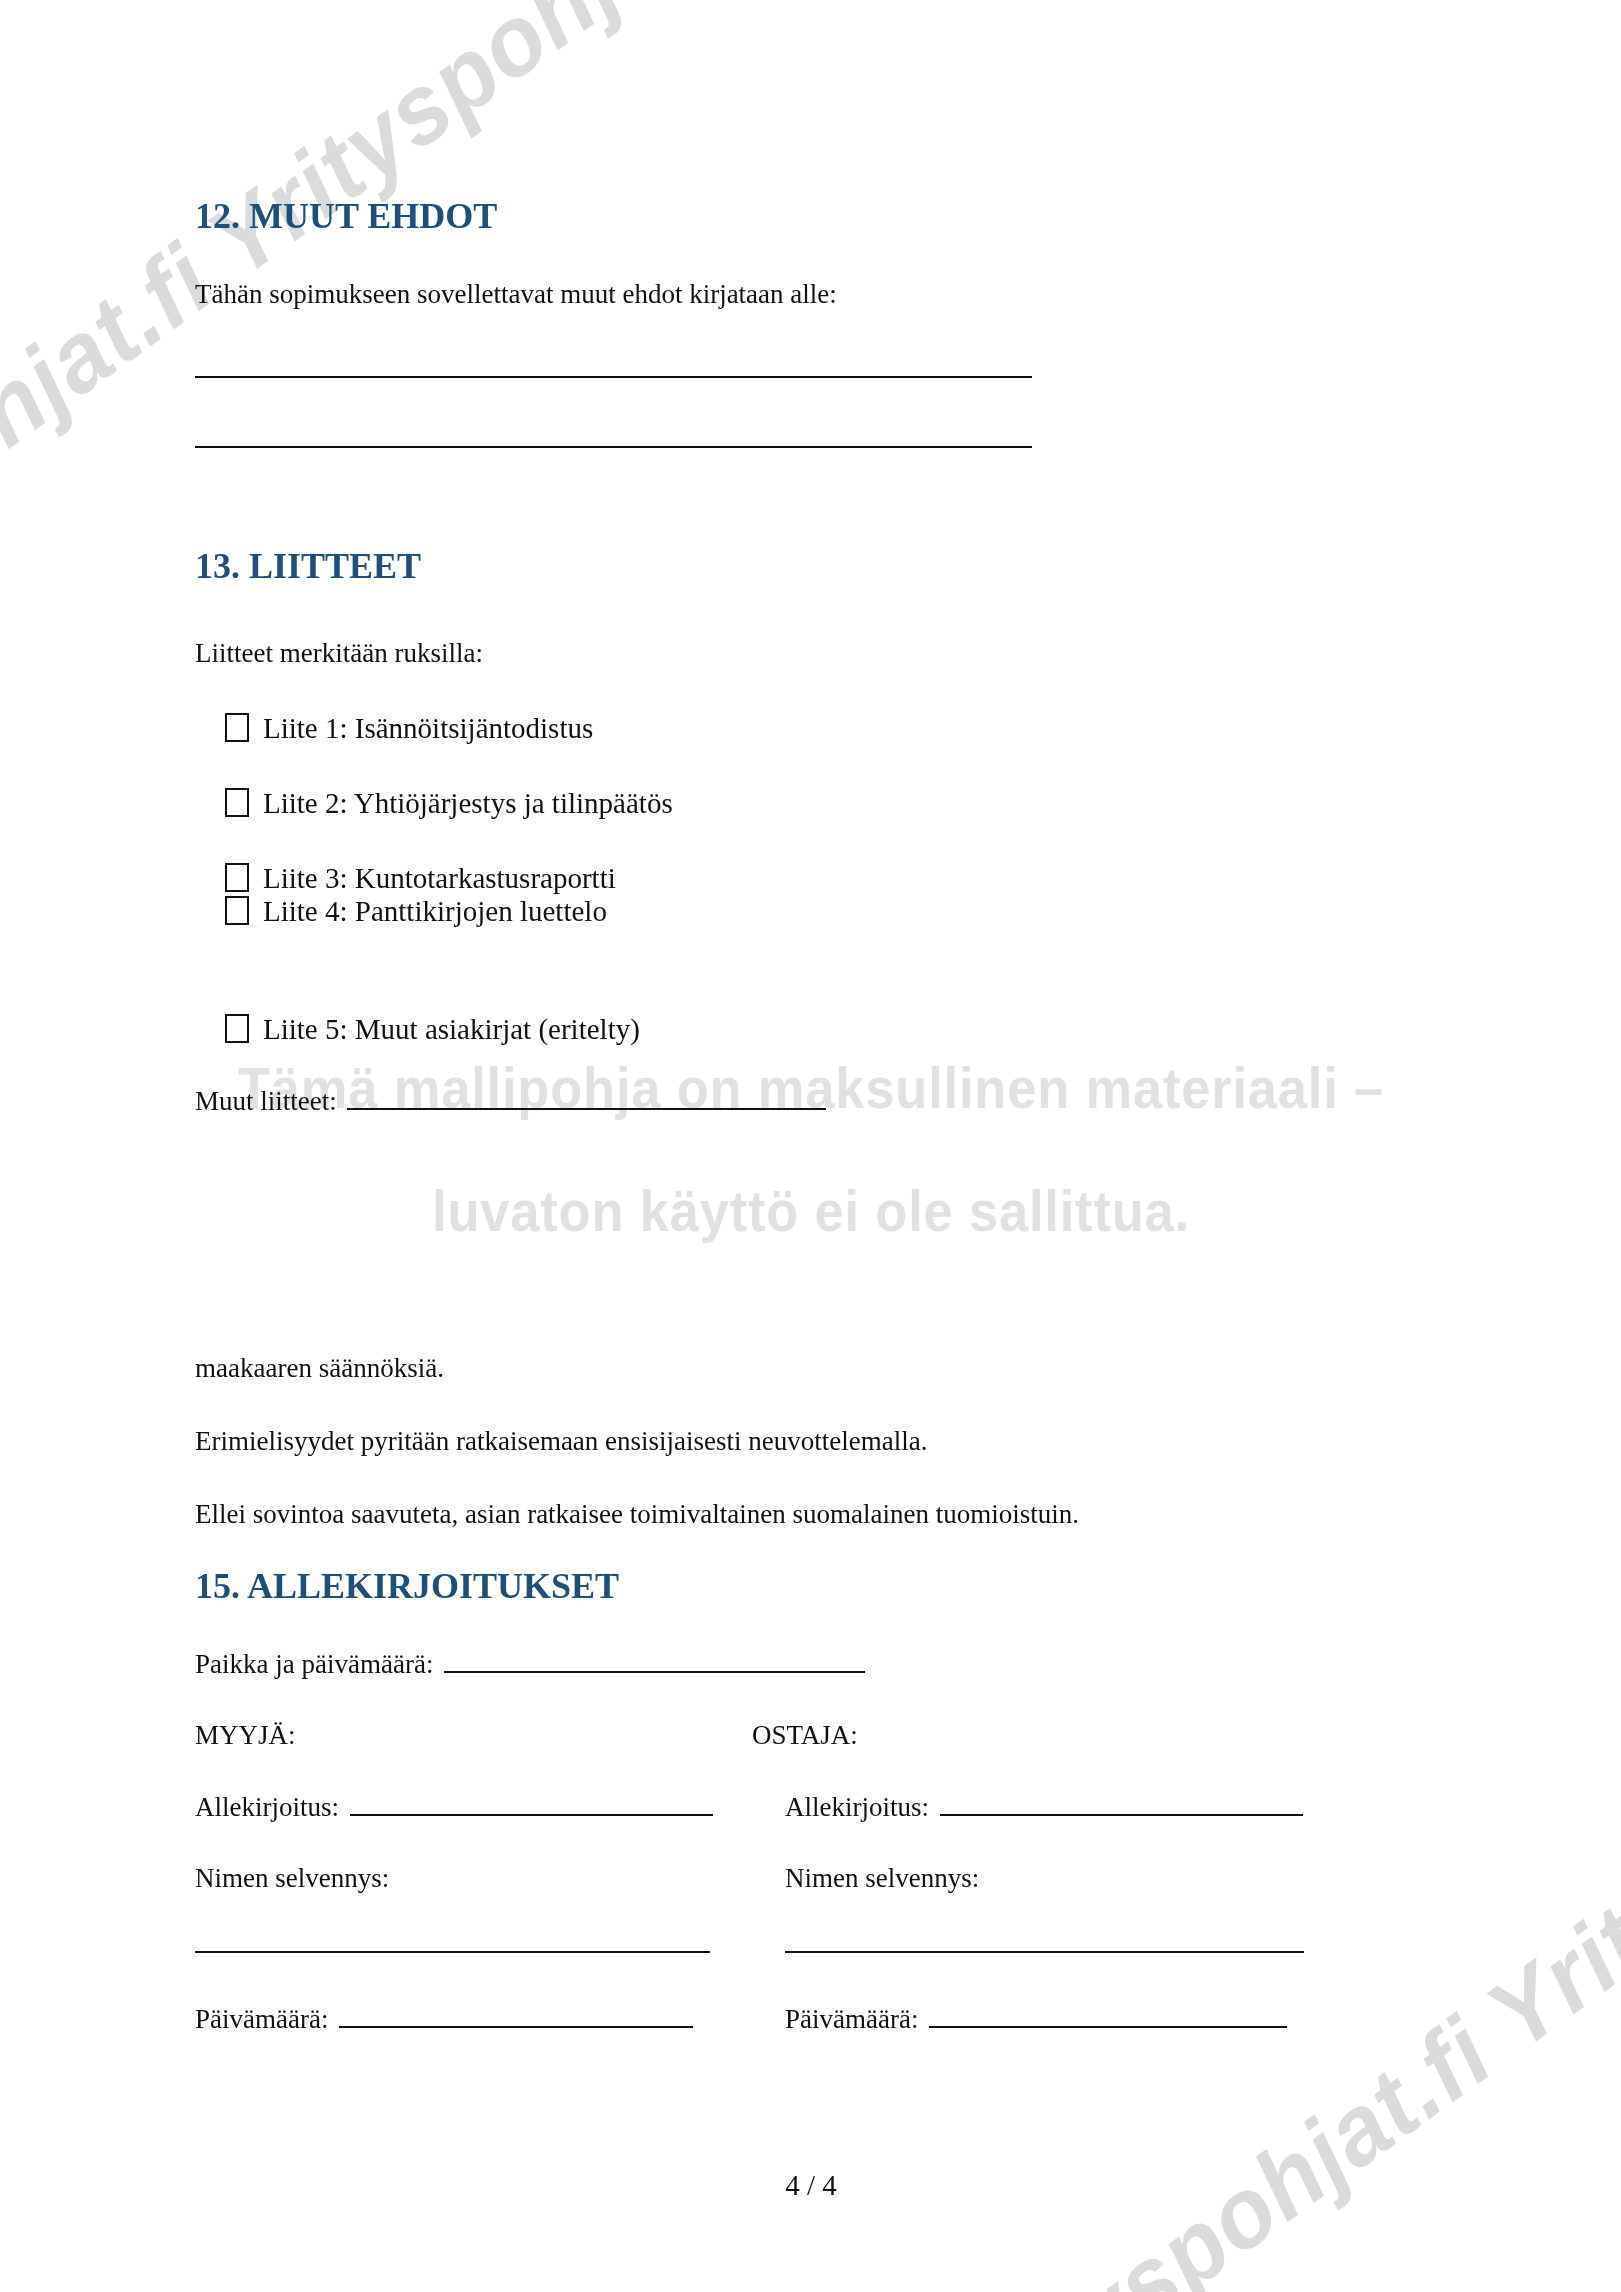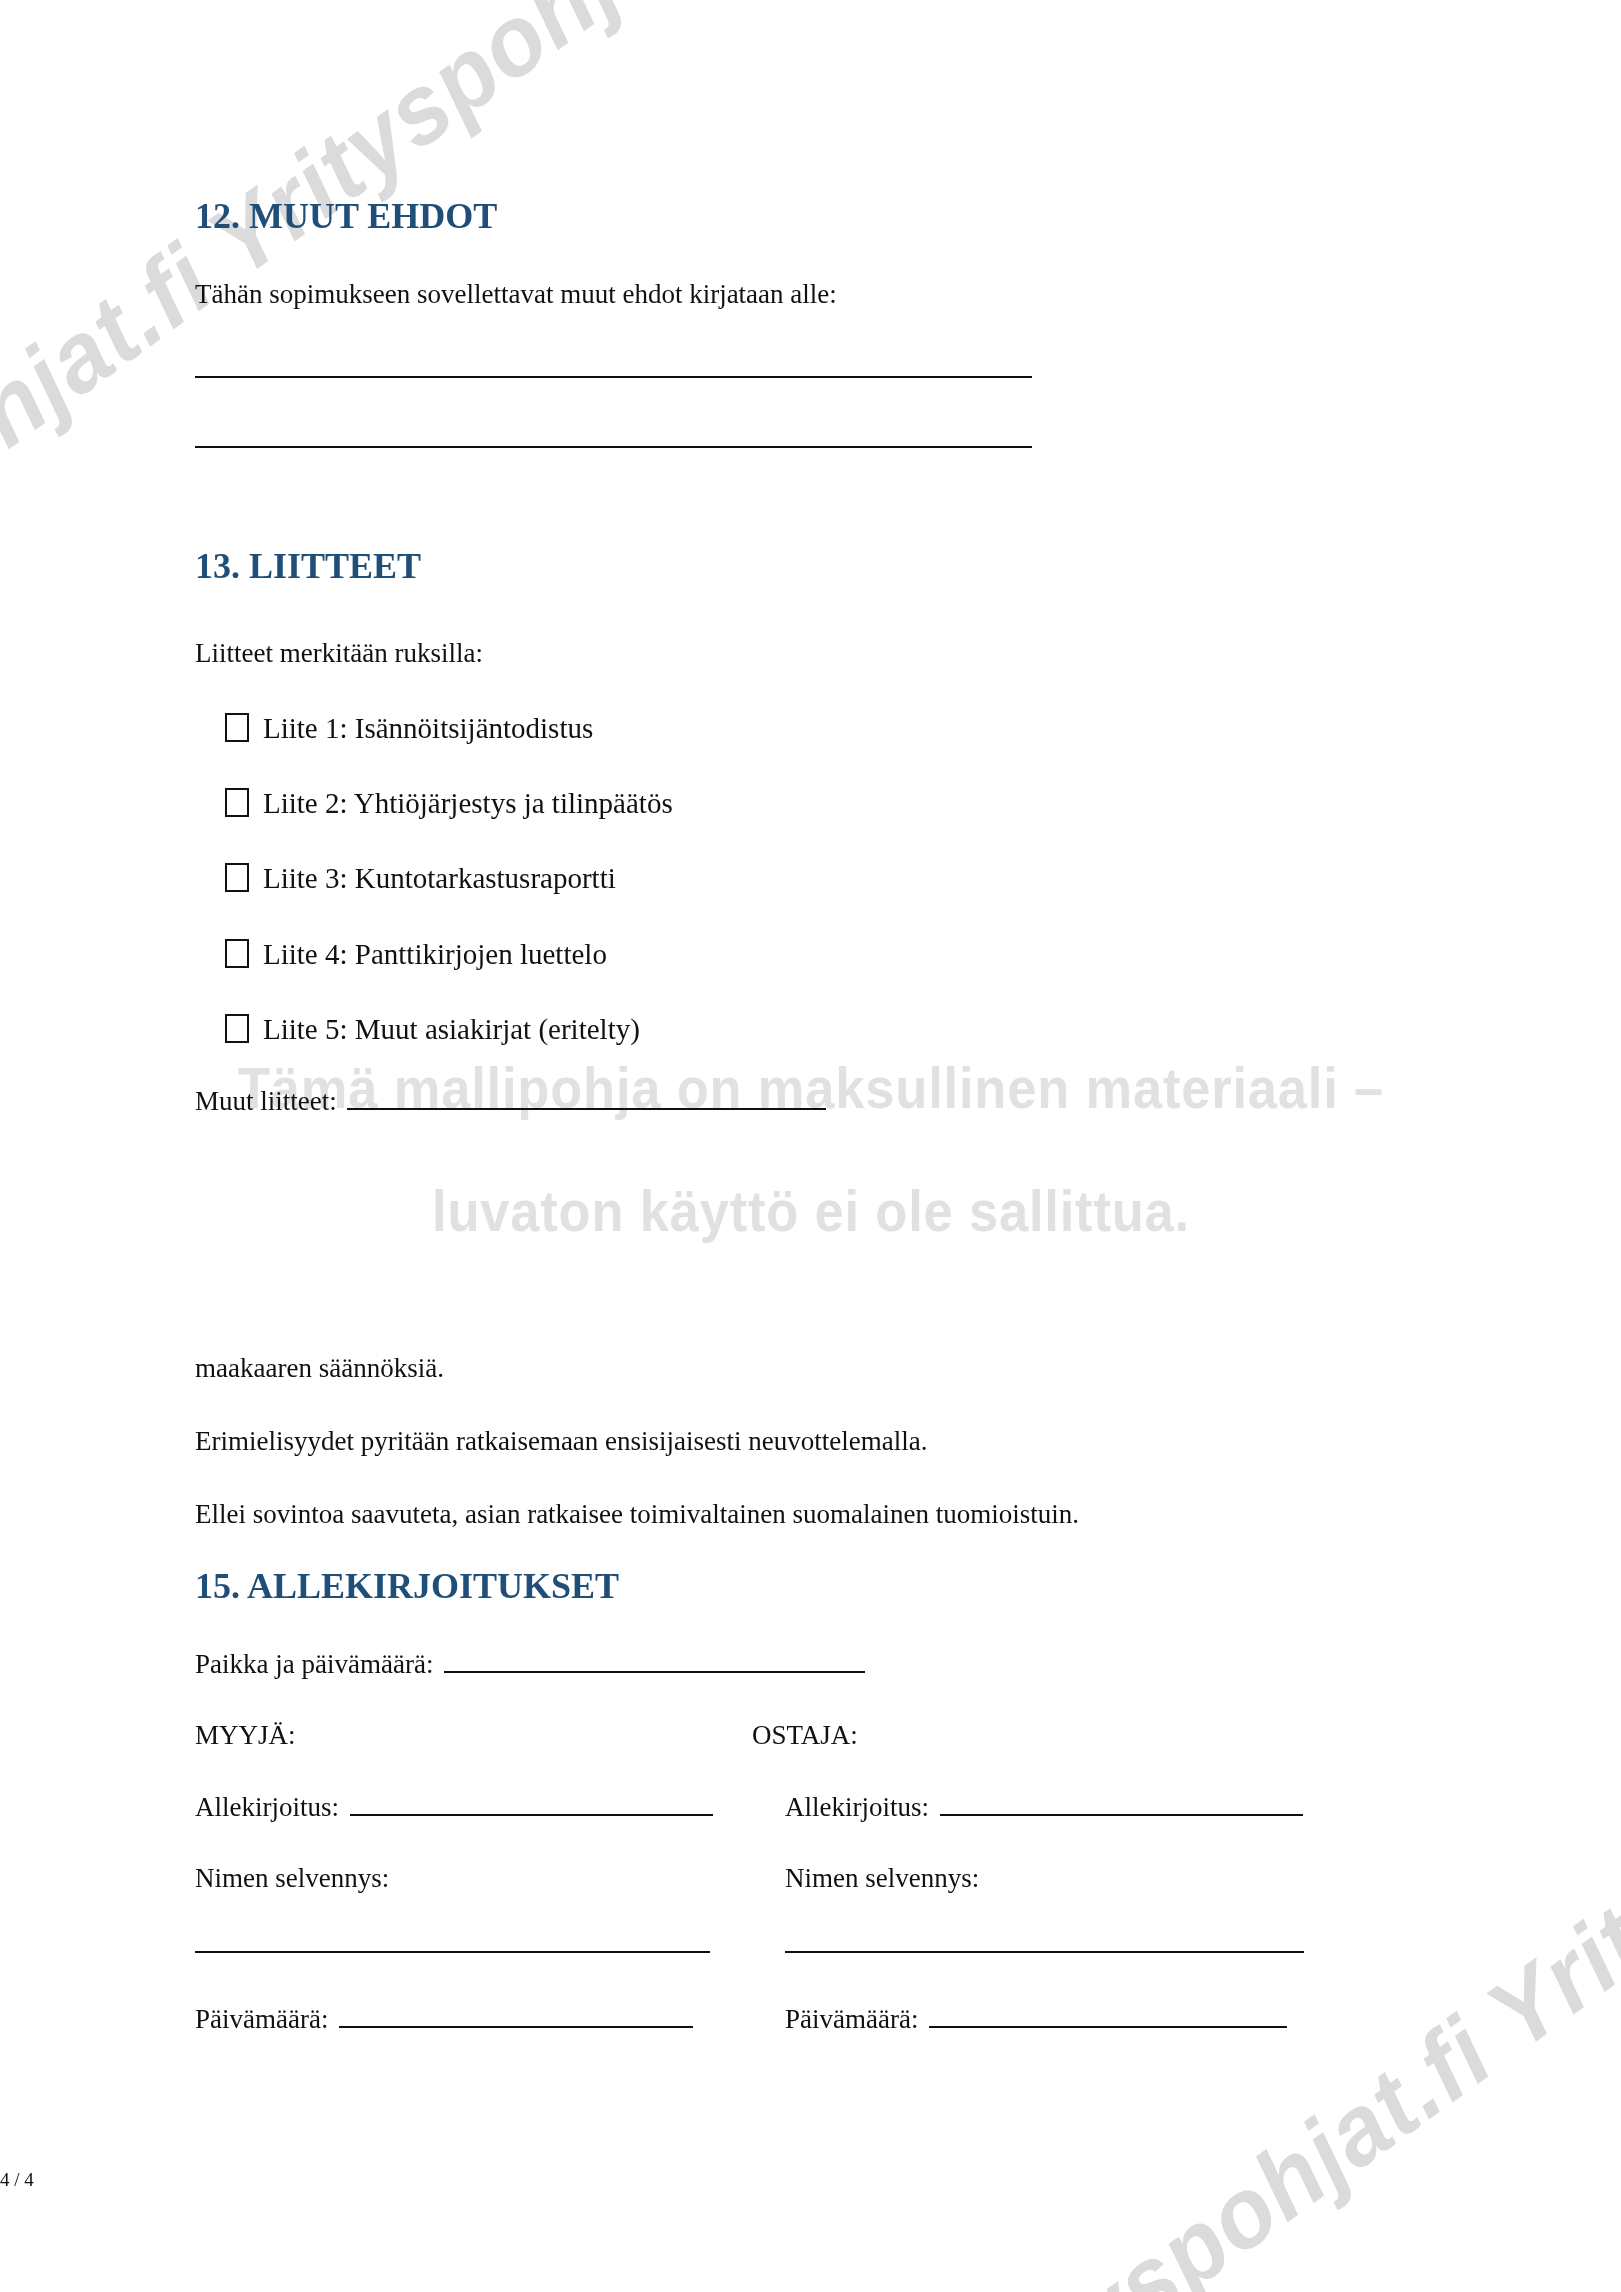--- a/index.html
+++ b/index.html
@@ -75,21 +75,22 @@
     display:inline-block;
     width:19.7px;
     height:25px;
     border:2.7px solid #111111;
     margin-right:14.3px;
     vertical-align:-3.6px;
   }
   .attachment-row{ left:195px; font-size:29px; white-space:nowrap;margin-left:30px; }
   .page-number{
     left:0; width:1622px;
-    font-size:19px;
+    text-align:center;
+    font-size:29px;
   }
 </style>
 </head>
 <body>
 
 <div class="page">
 
   <div class="wm wm-corner wm-top-left">spohjat.fi Yrityspohjat.fi Yritys</div>
   <div class="wm wm-corner wm-bottom-right">rityspohjat.fi Yrityspohjat.fi Yritys</div>
   <div class="wm wm-center wm-center-1">Tämä mallipohja on maksullinen materiaali –</div>
@@ -105,21 +106,21 @@
 
   <div class="abs attachment-row" style="top:712px;">
     <span class="checkbox"></span><span>Liite 1: Isännöitsijäntodistus</span>
   </div>
   <div class="abs attachment-row" style="top:787px;">
     <span class="checkbox"></span><span>Liite 2: Yhtiöjärjestys ja tilinpäätös</span>
   </div>
   <div class="abs attachment-row" style="top:862px;">
     <span class="checkbox"></span><span>Liite 3: Kuntotarkastusraportti</span>
   </div>
-  <div class="abs attachment-row" style="top:938px;">
+  <div class="abs attachment-row" style="top:895px;">
     <span class="checkbox"></span><span>Liite 4: Panttikirjojen luettelo</span>
   </div>
   <div class="abs attachment-row" style="top:1013px;">
     <span class="checkbox"></span><span>Liite 5: Muut asiakirjat (eritelty)</span>
   </div>
 
   <div class="abs body-text" style="top:1085px;">
     <span>Muut liitteet:</span><span class="inline-line" style="width:479px;"></span>
   </div>
 

